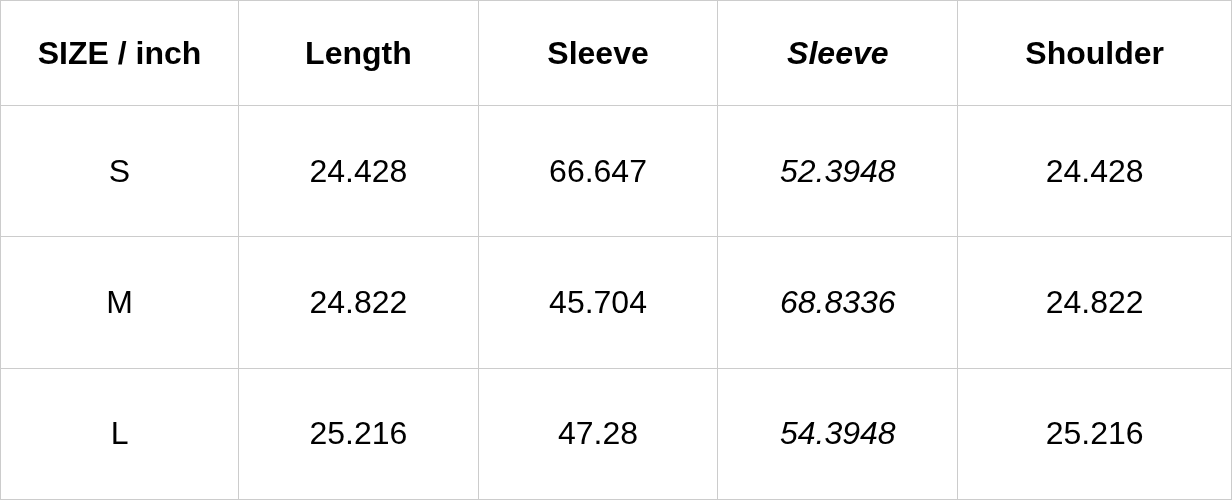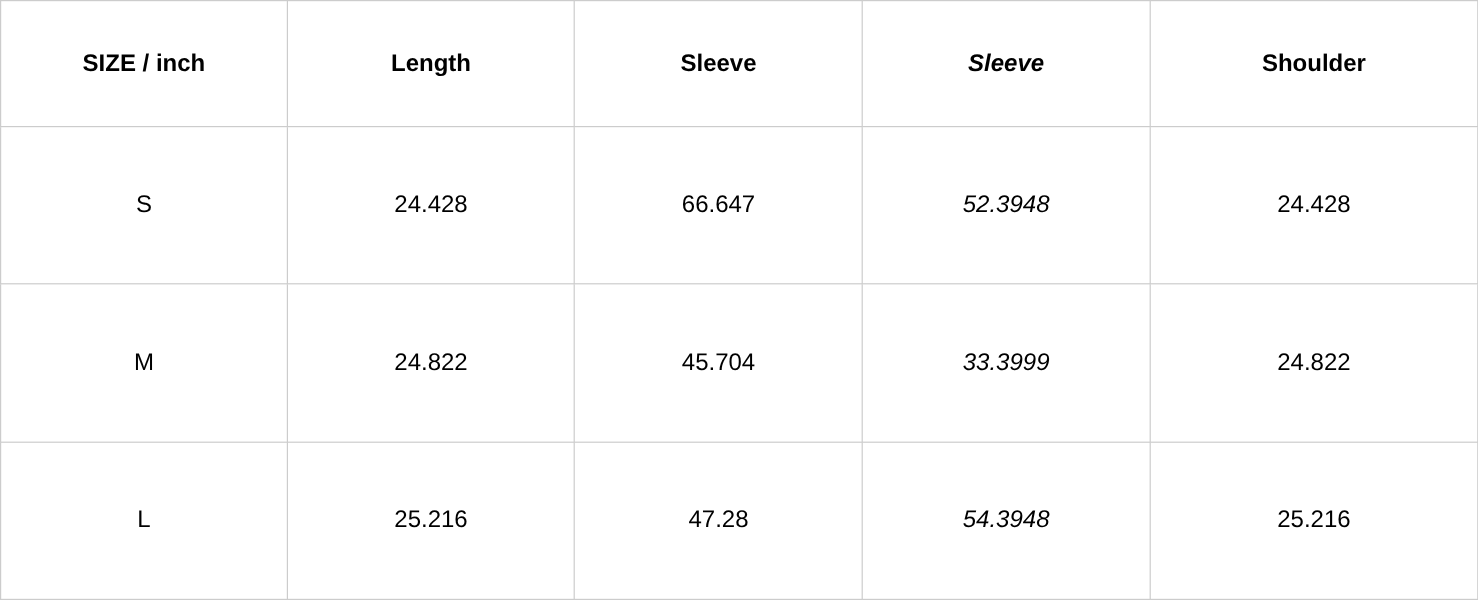--- a/index.html
+++ b/index.html
@@ -22,21 +22,21 @@
       width: 1232px;
       height: 500px;
       border-collapse: collapse;
     }
 
     .size-table th,
     .size-table td {
       border: 1px solid #cccccc;
       text-align: center;
       vertical-align: middle;
-      font-size: 20px;
+      font-size: 32px;
       margin-left: 28px;
     }
 
     .size-table th {
       font-weight: bold;
       height: 105px;
     }
 
     .size-table td {
       font-weight: normal;
@@ -87,21 +87,21 @@
         <td>S</td>
         <td>24.428</td>
         <td>66.647</td>
         <td>52.3948</td>
         <td>24.428</td>
       </tr>
       <tr>
         <td>M</td>
         <td>24.822</td>
         <td>45.704</td>
-        <td>33.3999</td>
+        <td>68.8336</td>
         <td>24.822</td>
       </tr>
       <tr>
         <td>L</td>
         <td>25.216</td>
         <td>47.28</td>
         <td>54.3948</td>
         <td>25.216</td>
       </tr>
     </tbody>

